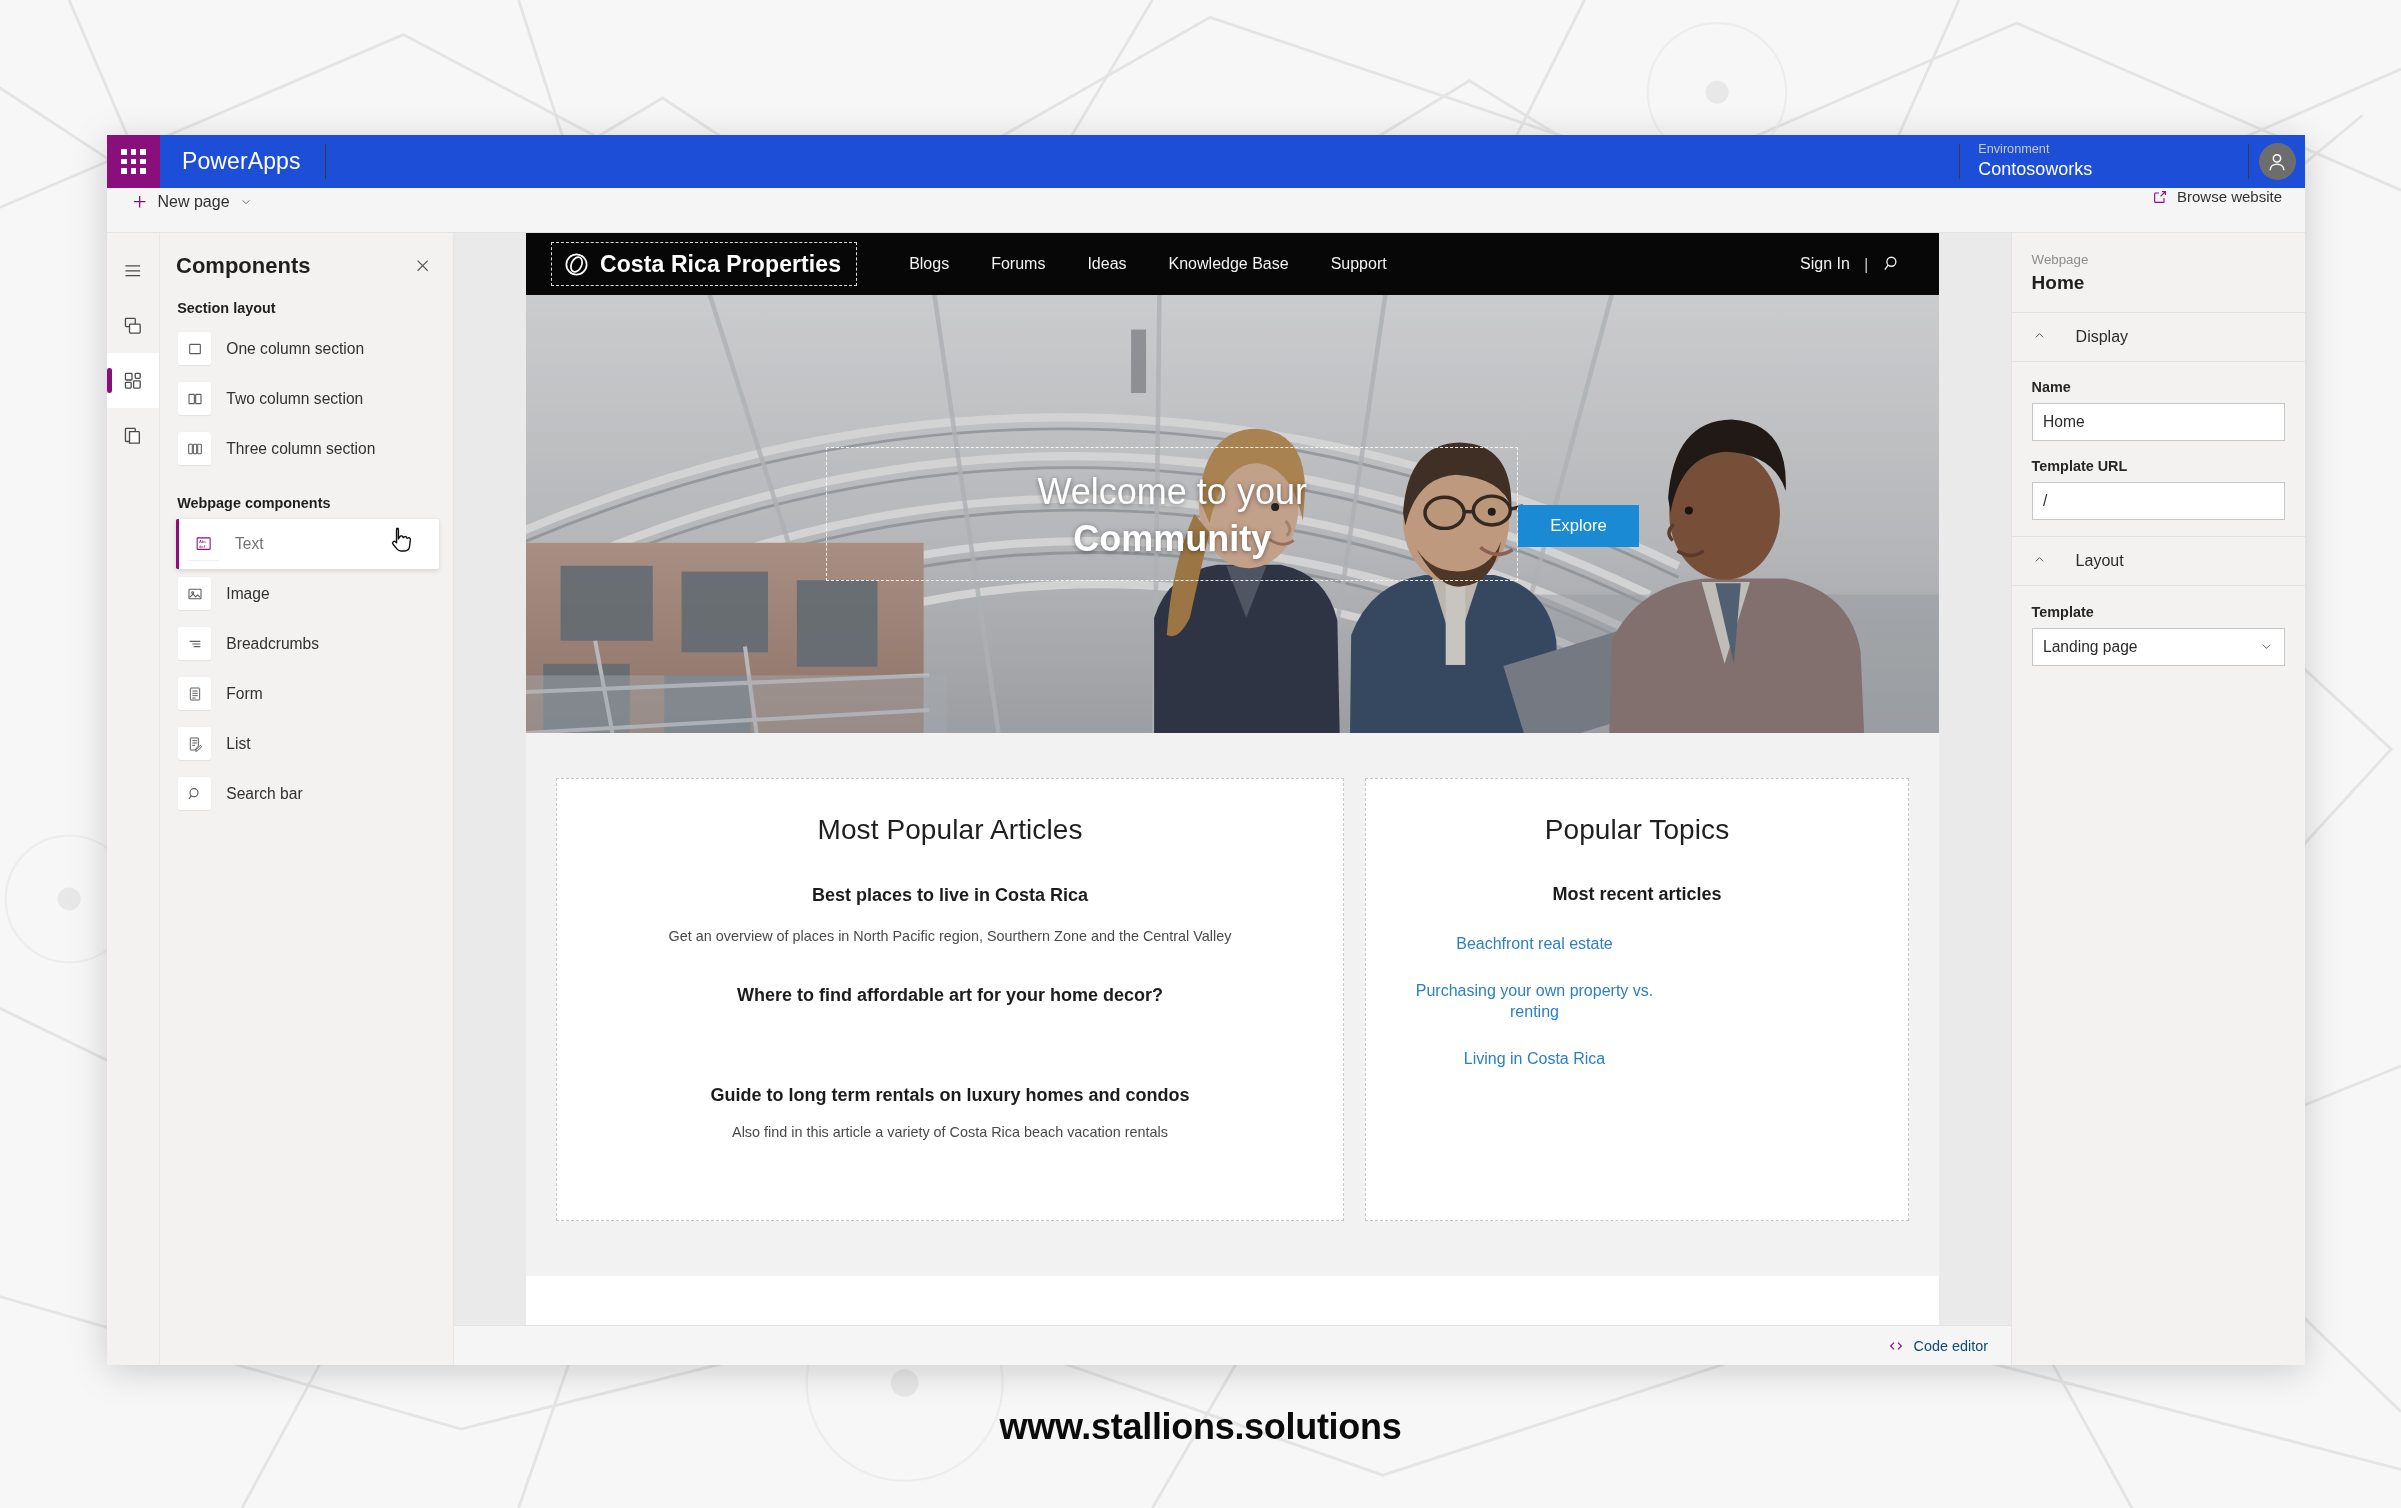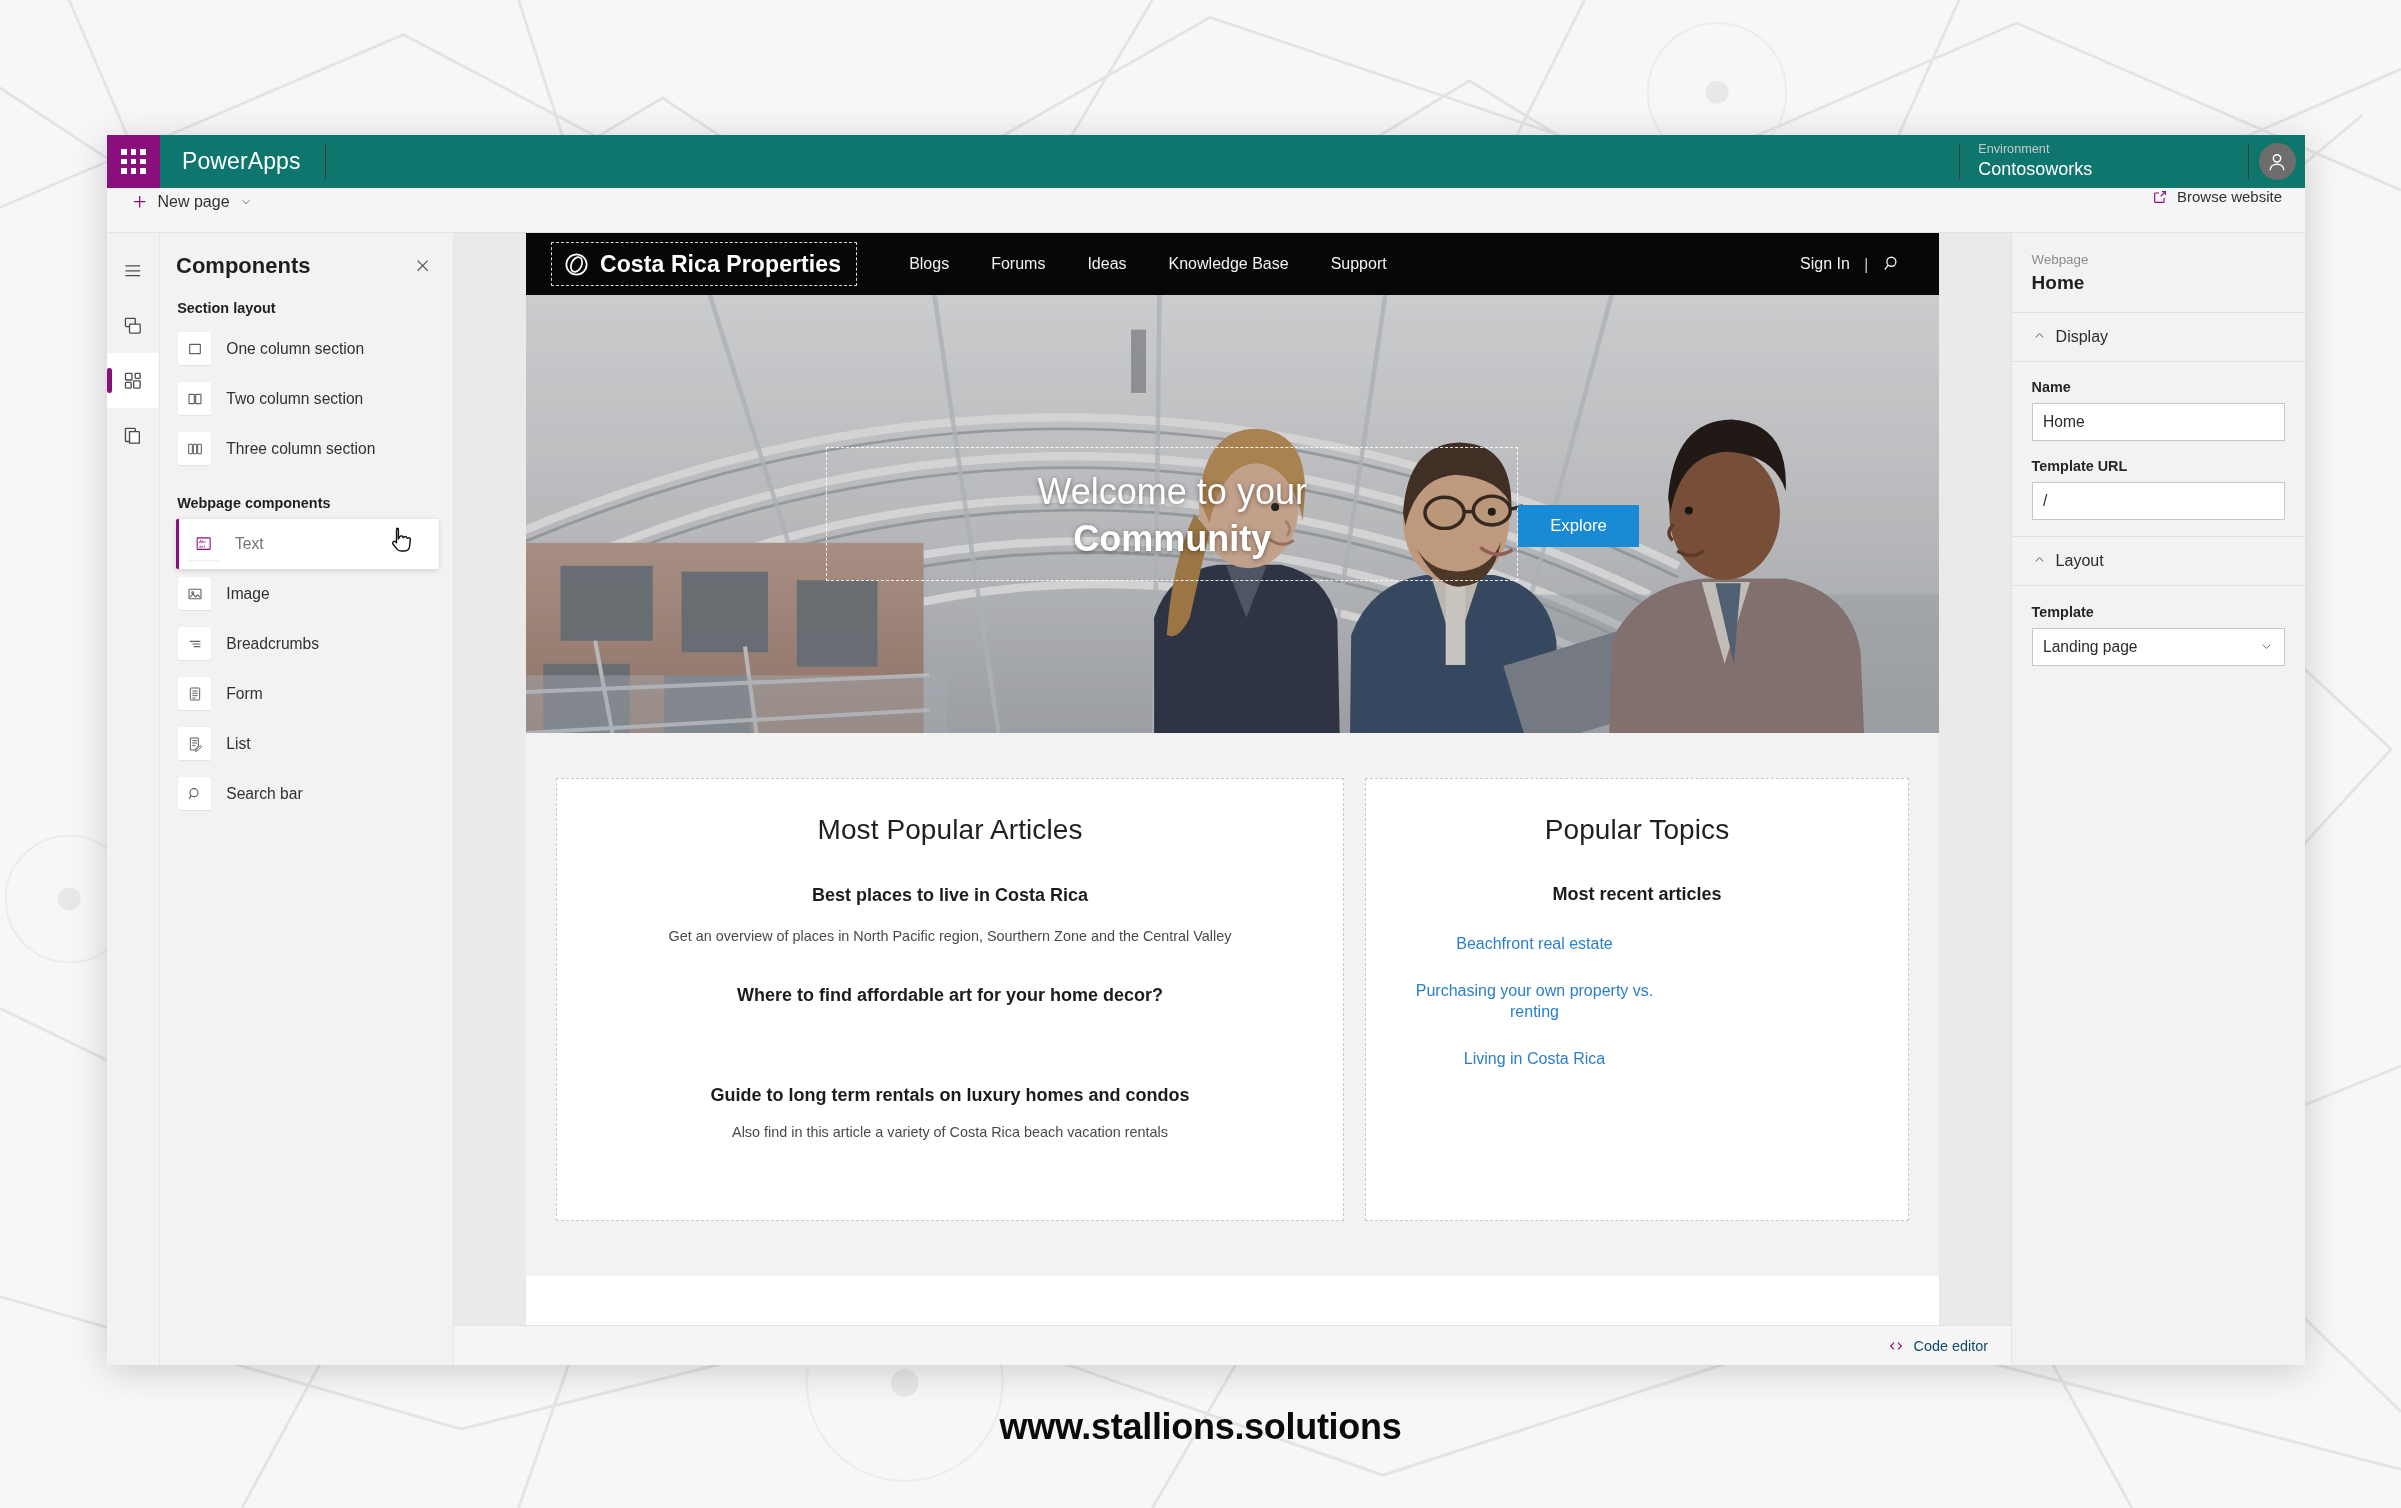--- a/index.html
+++ b/index.html
@@ -26,21 +26,21 @@
     width:2198px; height:1230px;
     background:#ffffff;
     box-shadow: 0 5.8px 35px rgba(0,0,0,.18);
     z-index:2;
     display:flex; flex-direction:column;
     overflow:hidden;
   }
 
   
   .topbar {
-    height:53px; background:#0f766e; display:flex; align-items:stretch; flex:0 0 53px;
+    height:53px; background:#1d4ed8; display:flex; align-items:stretch; flex:0 0 53px;
     position:relative;
   }
   .waffle {
     width:53px; background:#8a0f7d; display:flex; align-items:center; justify-content:center;
     cursor:pointer;
   }
   .waffle-grid { display:grid; grid-template-columns:repeat(3,5.8px); grid-gap:4px; }
   .waffle-grid i { width:5.8px; height:5.8px; background:#fff; display:block; }
   .app-title {
     color:#fff; font-size:23px; font-weight:400; display:flex; align-items:center;
@@ -195,21 +195,21 @@
 
   
   .props {
     width:294px; flex:0 0 294px; background:#f3f2f1; border-left:0.6px solid #e6e4e2;
     display:flex; flex-direction:column; overflow:hidden;
   }
   .props-head { padding:17.3px 19.6px 15px 19.6px; border-bottom:0.6px solid #e2e0de; }
   .props-head .kind { font-size:13.3px; color:#8c8c8c; line-height:1.5; }
   .props-head .name { font-size:19px; color:#1f1f1f; font-weight:600; line-height:1.4; }
   .sect-head {
-    display:flex; align-items:flex-start; gap:9px; padding:15px 19.6px;
+    display:flex; align-items:flex-start; gap:29px; padding:15px 19.6px;
     border-bottom:0.6px solid #e2e0de; cursor:pointer;
   }
   .sect-head .t { font-size:16px; color:#2b2b2b; }
   .field { padding:0 19.6px; }
   .field .lab { font-size:14.4px; font-weight:600; color:#262626; margin:17.3px 0 8px 0; }
   .field input, .field .selbox {
     width:100%; height:38px; background:#fff; border:0.6px solid #c7c7c7;
     font-size:15.6px; color:#2b2b2b; padding:0 10.4px; font-family:inherit;
     display:flex; align-items:center;
   }

